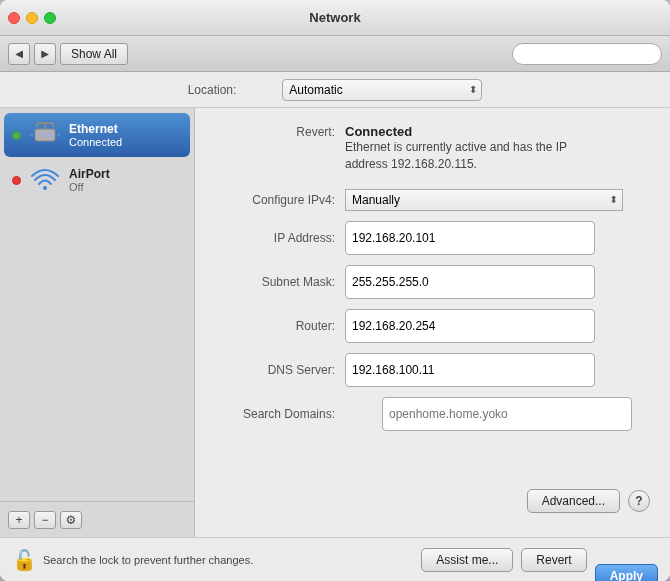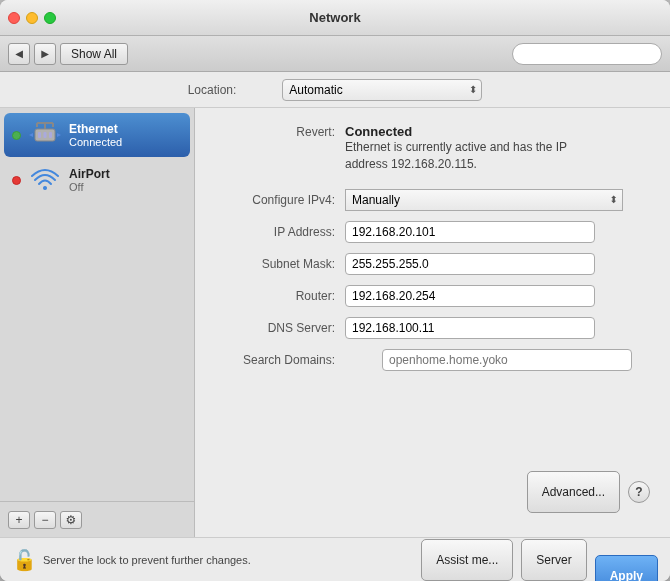--- a/index.html
+++ b/index.html
@@ -305,21 +305,21 @@
       flex-direction: column;
     }
 
     .form-row {
       display: flex;
       align-items: center;
       margin-bottom: 10px;
     }
 
     .form-input {
-      height: 22px;
+      height: 34px;
       border: 1px solid #aaa;
       border-radius: 4px;
       background: white;
       padding: 0 6px;
       font-size: 12px;
       outline: none;
       width: 250px;
     }
 
     .form-input.placeholder-text {
@@ -361,21 +361,21 @@
       gap: 6px;
       flex: 1;
     }
 
     .lock-text {
       font-size: 11px;
       color: #444;
     }
 
     .bottom-btn {
-      height: 42px;
+      height: 24px;
       padding: 0 14px;
       background: linear-gradient(to bottom, #f8f8f8, #ddd);
       border: 1px solid #999;
       border-radius: 5px;
       cursor: pointer;
       font-size: 12px;
       color: #222;
       white-space: nowrap;
     }
 
@@ -552,20 +552,20 @@
         <button class="bottom-btn">Advanced...</button>
         <div class="help-btn">?</div>
       </div>
 
     </div>
   </div>
 
   <div class="bottom-bar">
     <div class="lock-icon-wrapper">
       <span style="font-size:20px; cursor:pointer;">🔓</span>
-      <span class="lock-text">Server the lock to prevent further changes.</span>
+      <span class="lock-text">Search the lock to prevent further changes.</span>
     </div>
     <button class="bottom-btn">Assist me...</button>
-    <button class="bottom-btn">Server</button>
+    <button class="bottom-btn">Revert</button>
     <button class="bottom-btn primary">Apply</button>
   </div>
 
 </div>
 
 </body></html>

